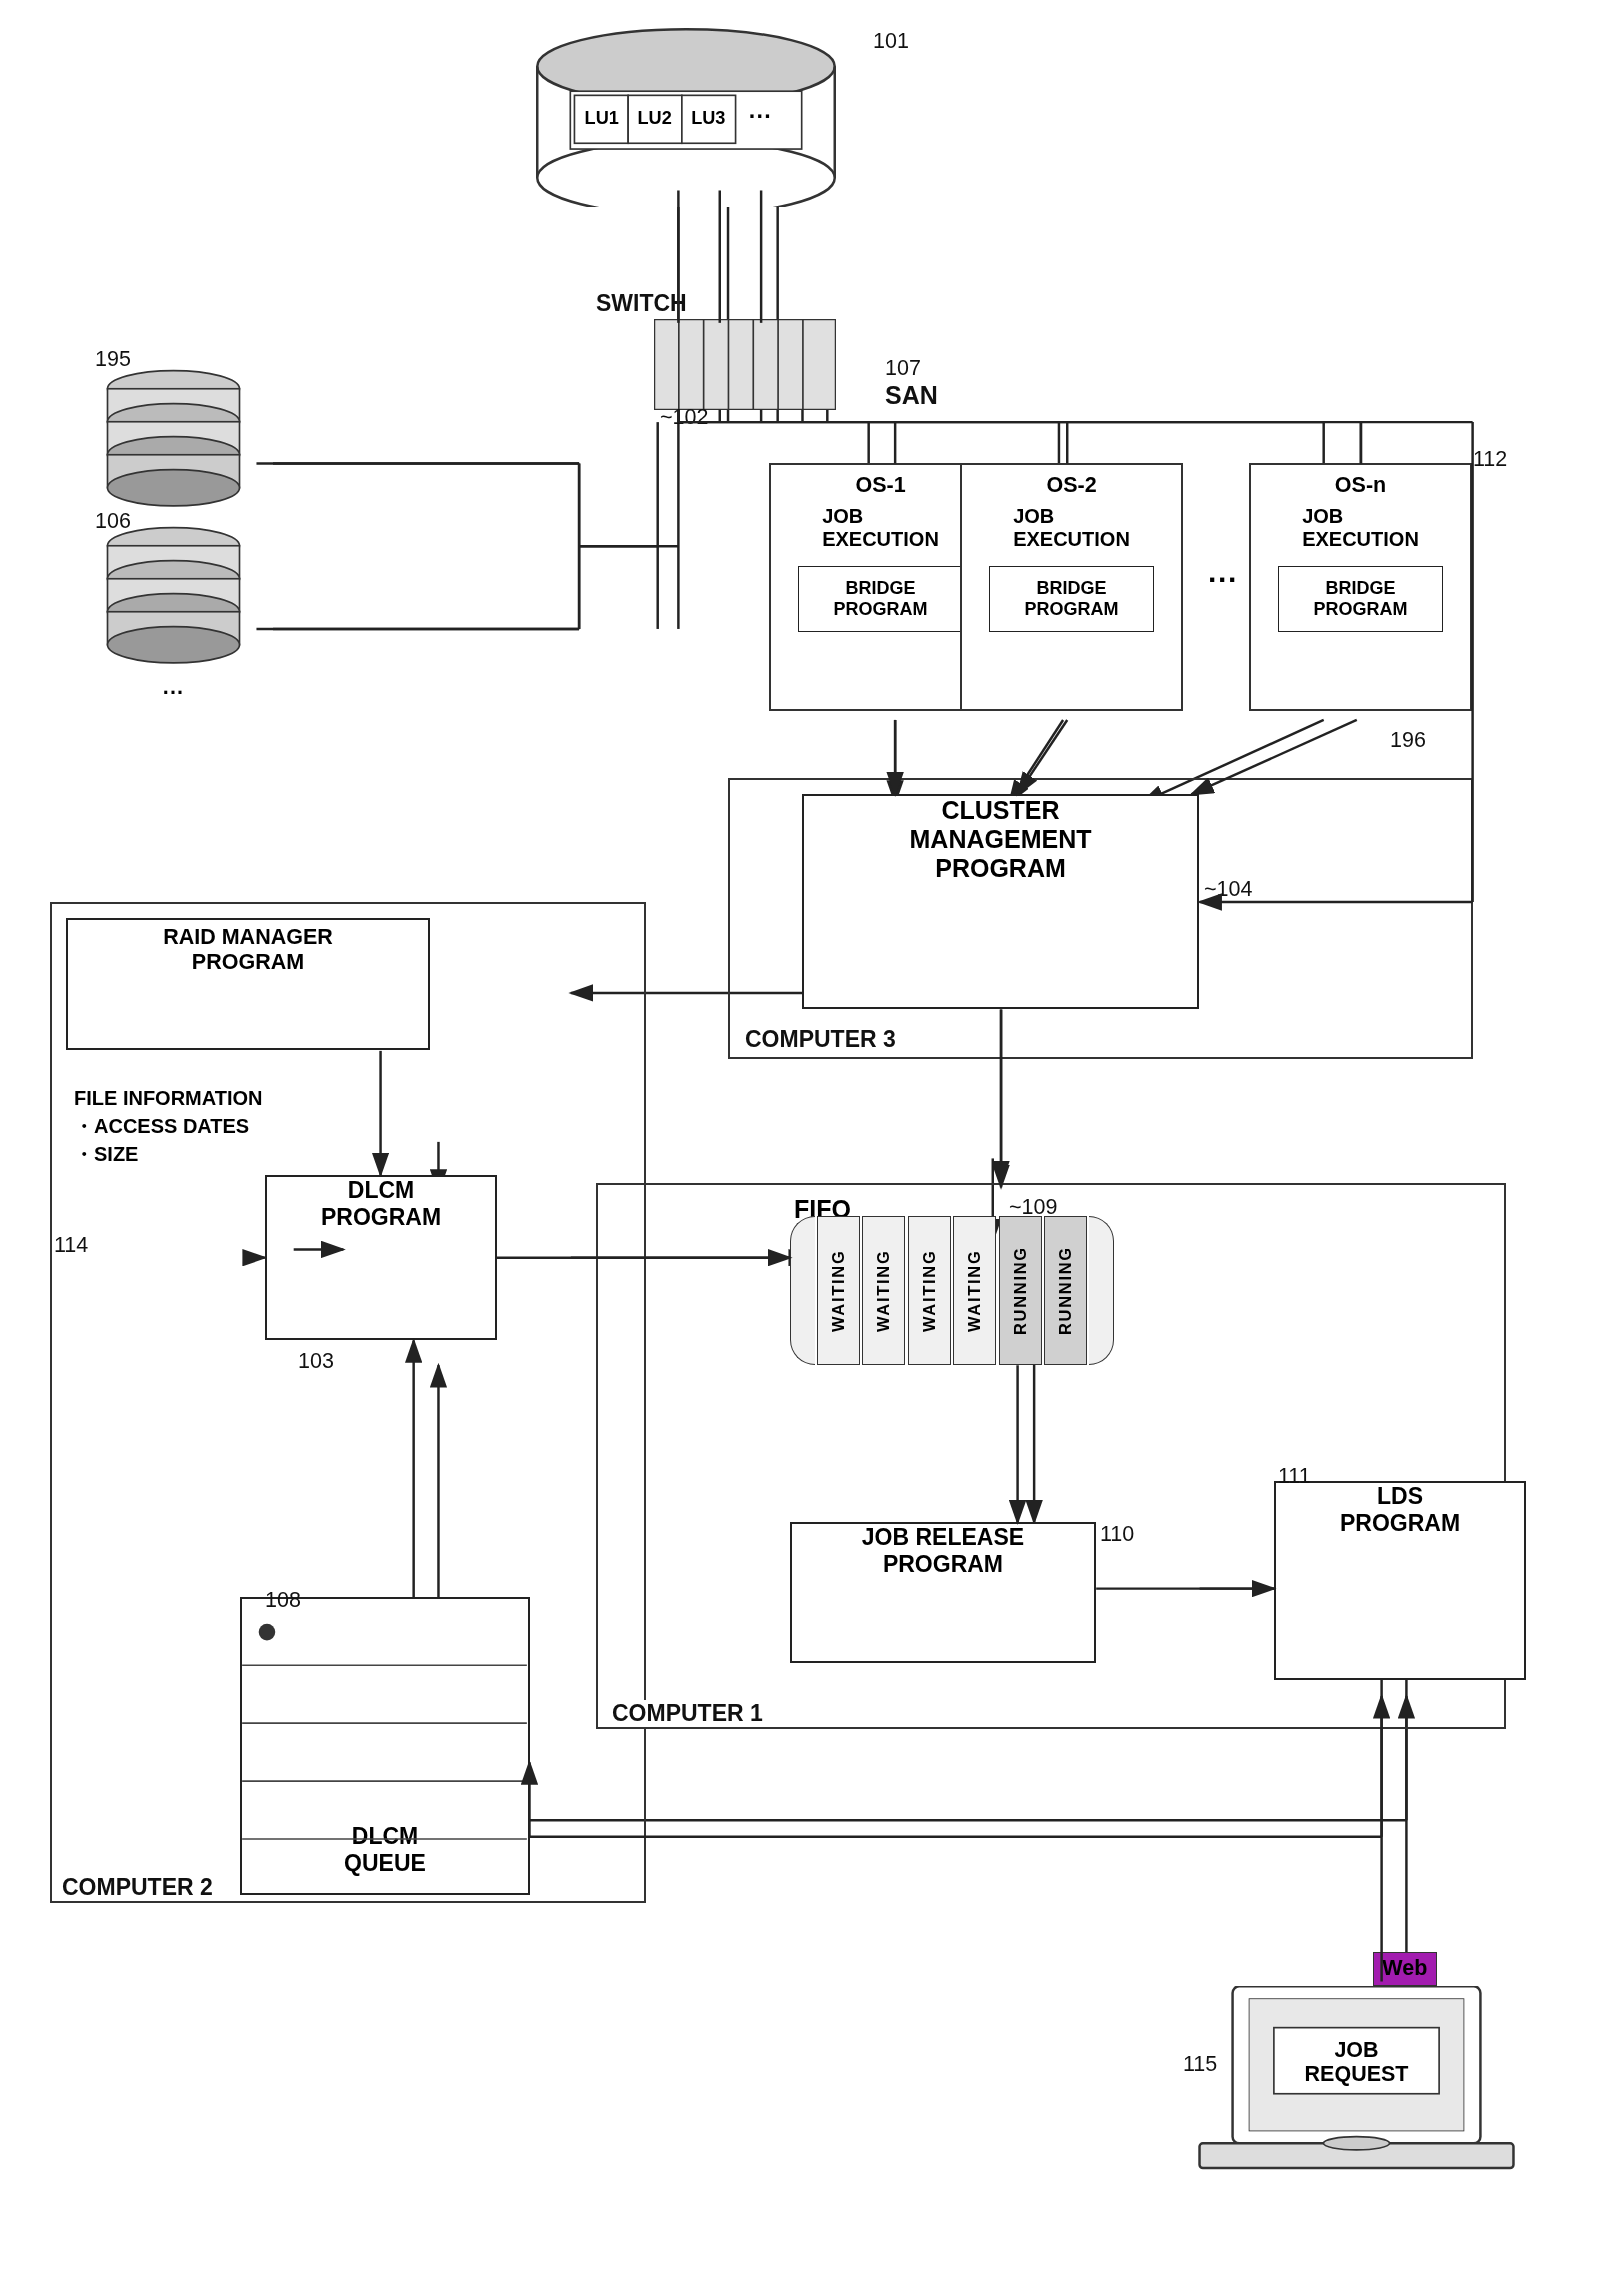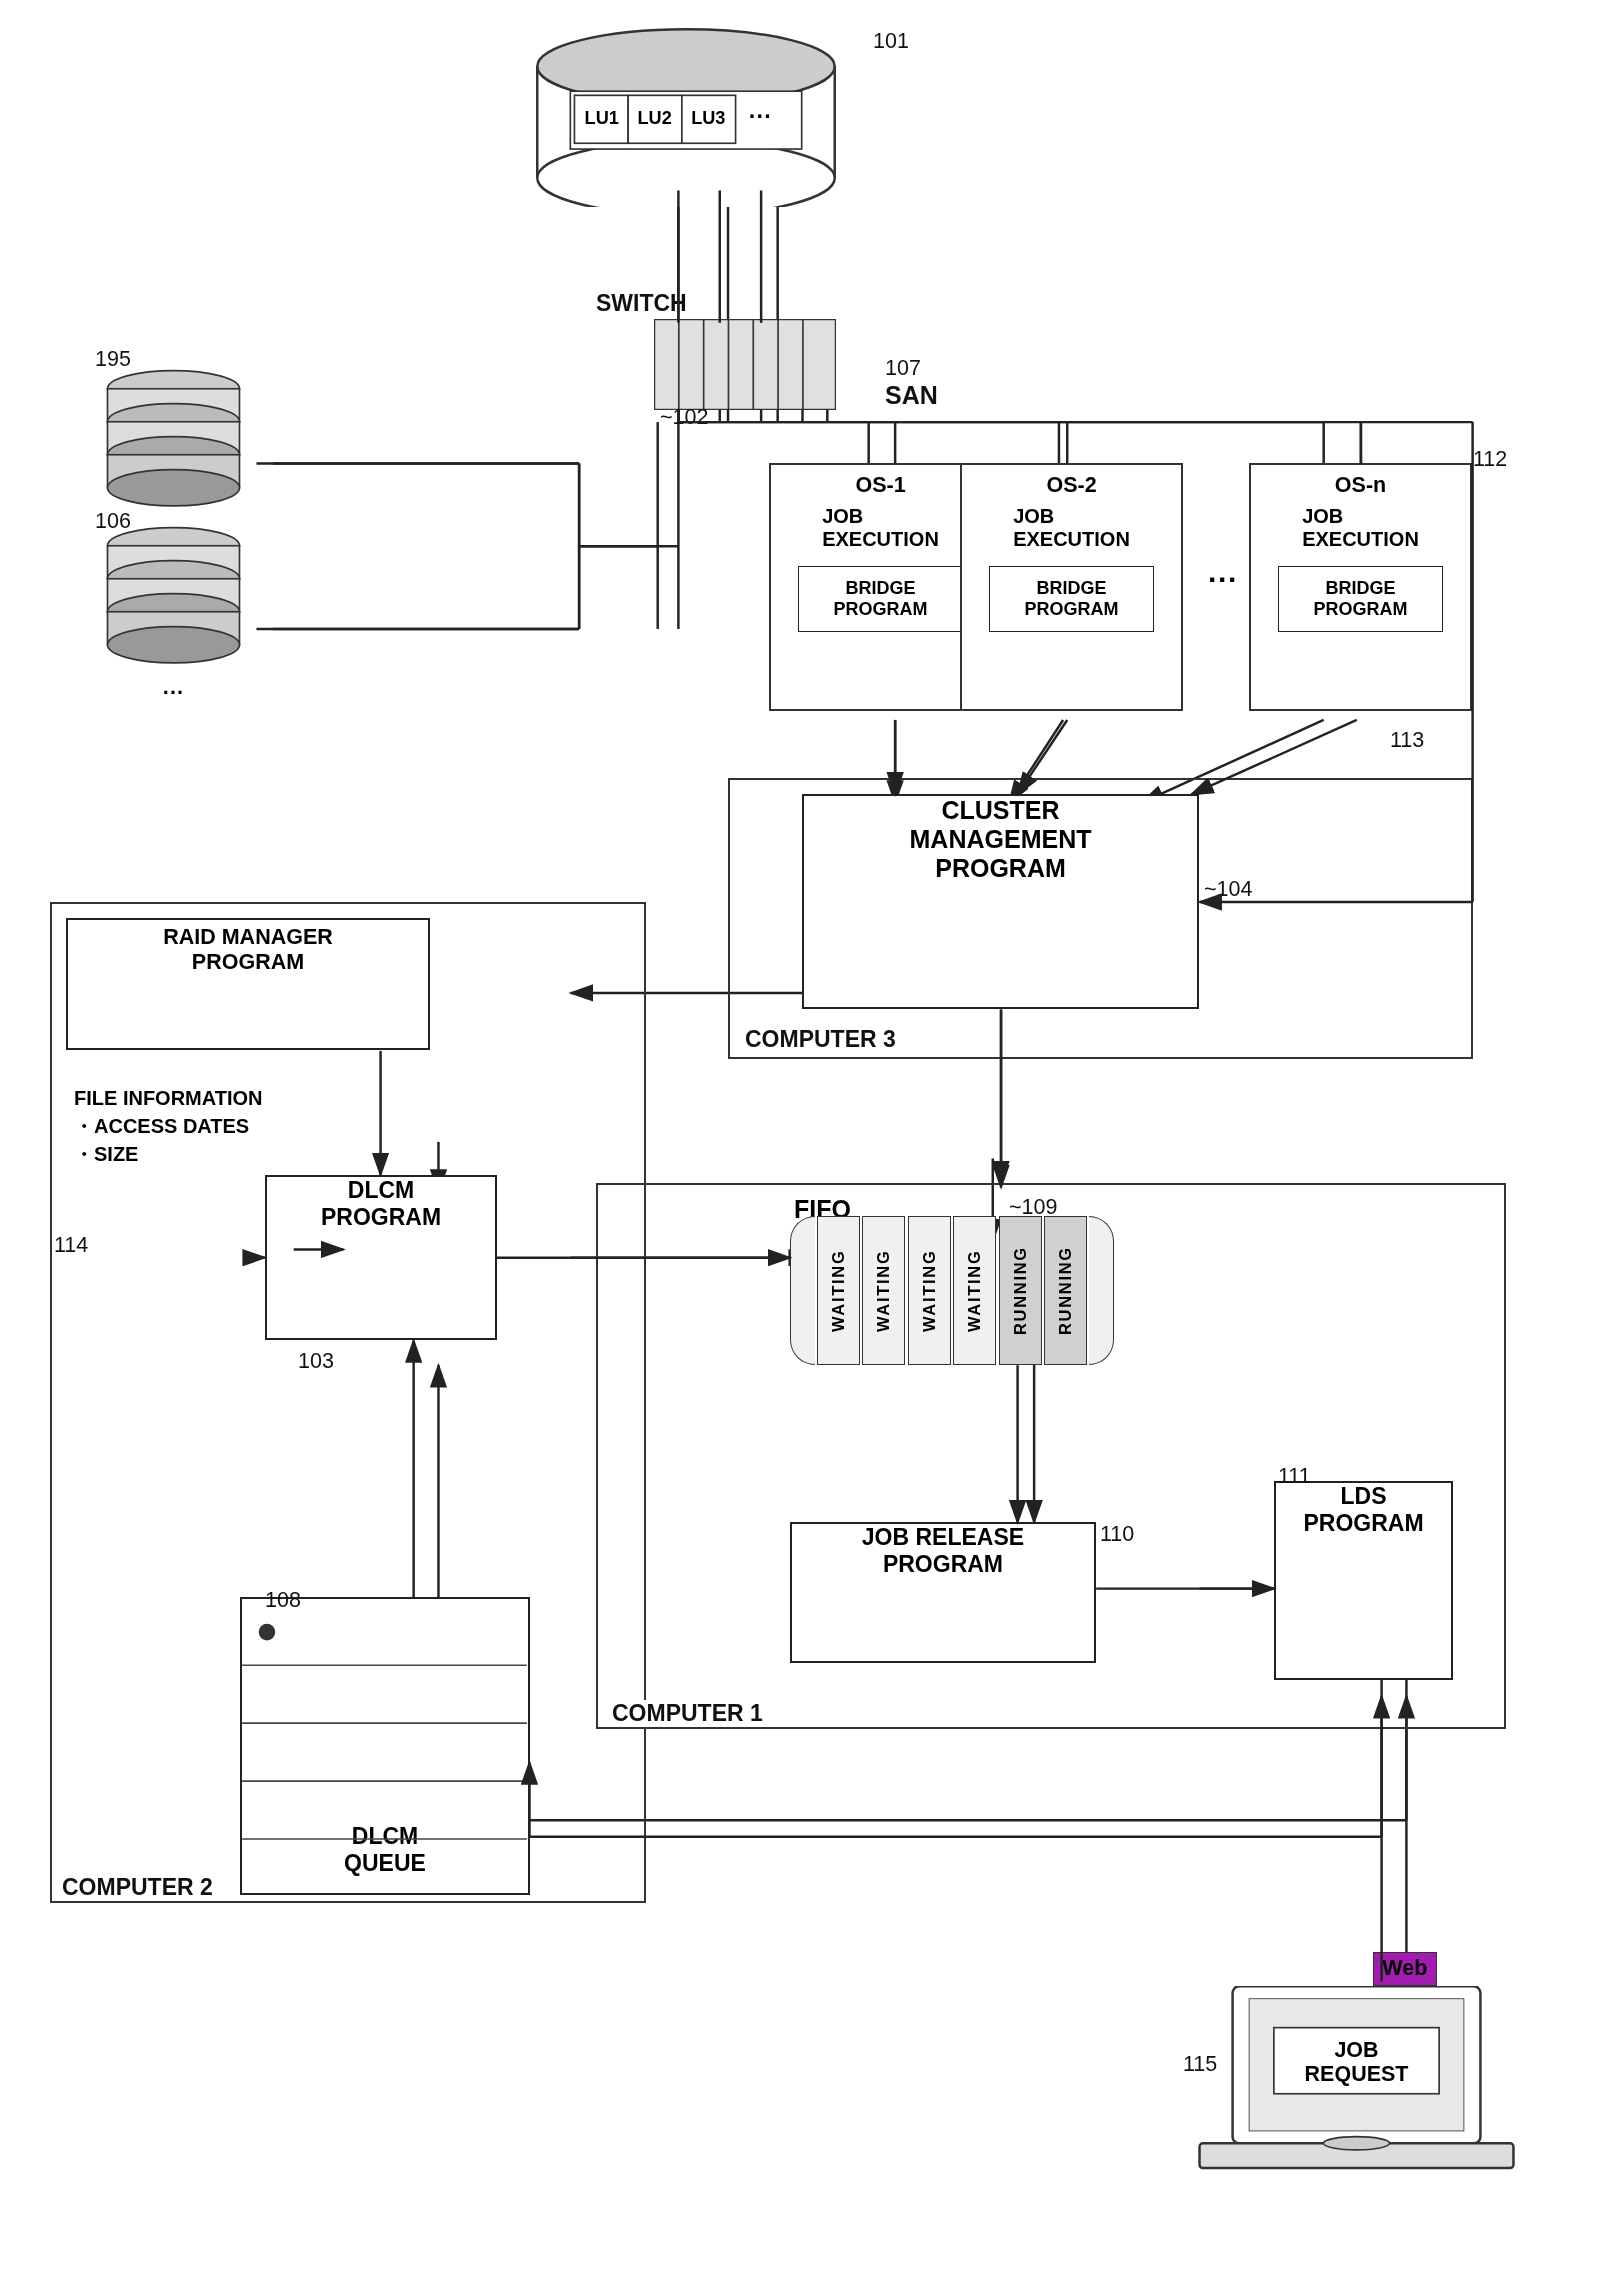--- a/index.html
+++ b/index.html
@@ -321,21 +321,21 @@
   <div class="region-label" style="top:1026px; left:745px;">COMPUTER 3</div>
 
   <div class="box" style="top:794px; left:802px; width:397px; height:215px; font-size:25px;">
     <span>CLUSTER<br>MANAGEMENT<br>PROGRAM</span>
   </div>
 
   <div class="ref-num" style="top:877px; left:1204px;">~<span>104</span></div>
 
   <div class="ref-num" style="top:447px; left:1473px;">112</div>
 
-  <div class="ref-num" style="top:728px; left:1390px;">113</div>
+  <div class="ref-num" style="top:728px; left:1390px;">196</div>
 
   <div class="region" style="top:902px; left:50px; width:596px; height:1001px;">
   </div>
   <div class="region-label" style="top:1874px; left:62px;">COMPUTER 2</div>
 
   <div class="box" style="top:918px; left:66px; width:364px; height:132px; font-size:21.5px; padding:5px;">
     RAID MANAGER<br>PROGRAM
   </div>
 
   <div style="position:absolute; top:1084px; left:74px; font-size:20px; font-weight:bold; line-height:1.4;">
@@ -385,21 +385,21 @@
     </div>
     <div class="fifo-right-arc"></div>
   </div>
 
   <div class="box" style="top:1522px; left:790px; width:306px; height:141px; font-size:23px;">
     JOB RELEASE<br>PROGRAM
   </div>
 
   <div class="ref-num" style="top:1522px; left:1100px;">110</div>
 
-  <div class="box" style="top:1481px; left:1274px; width:179px; height:199px; font-size:23px;">
+  <div class="box" style="top:1481px; left:1274px; width:252px; height:199px; font-size:23px;">
     LDS<br>PROGRAM
   </div>
 
   <div class="ref-num" style="top:1464px; left:1278px;">111</div>
 
   <div style="position:absolute; top:1952px; left:1373px; font-size:21.5px; font-weight:bold; border: 1.7px solid #333; padding: 3.3px 8.3px; background:#a21caf;">Web</div>
 
   <div style="position:absolute; top:1986px; left:1183px;">
     <svg width="347" height="232" viewBox="0 0 420 280">
 

